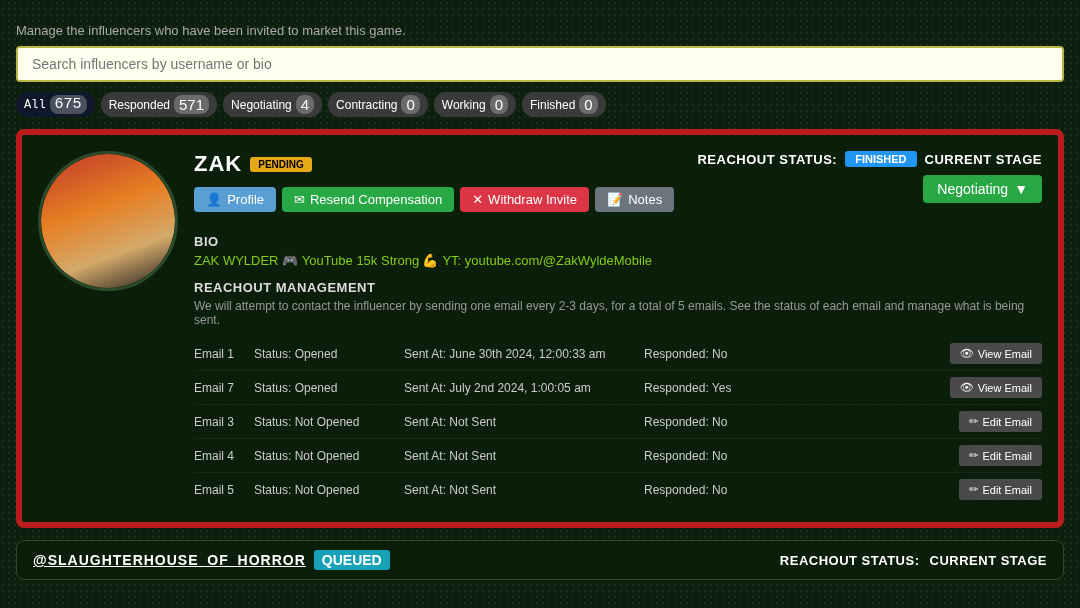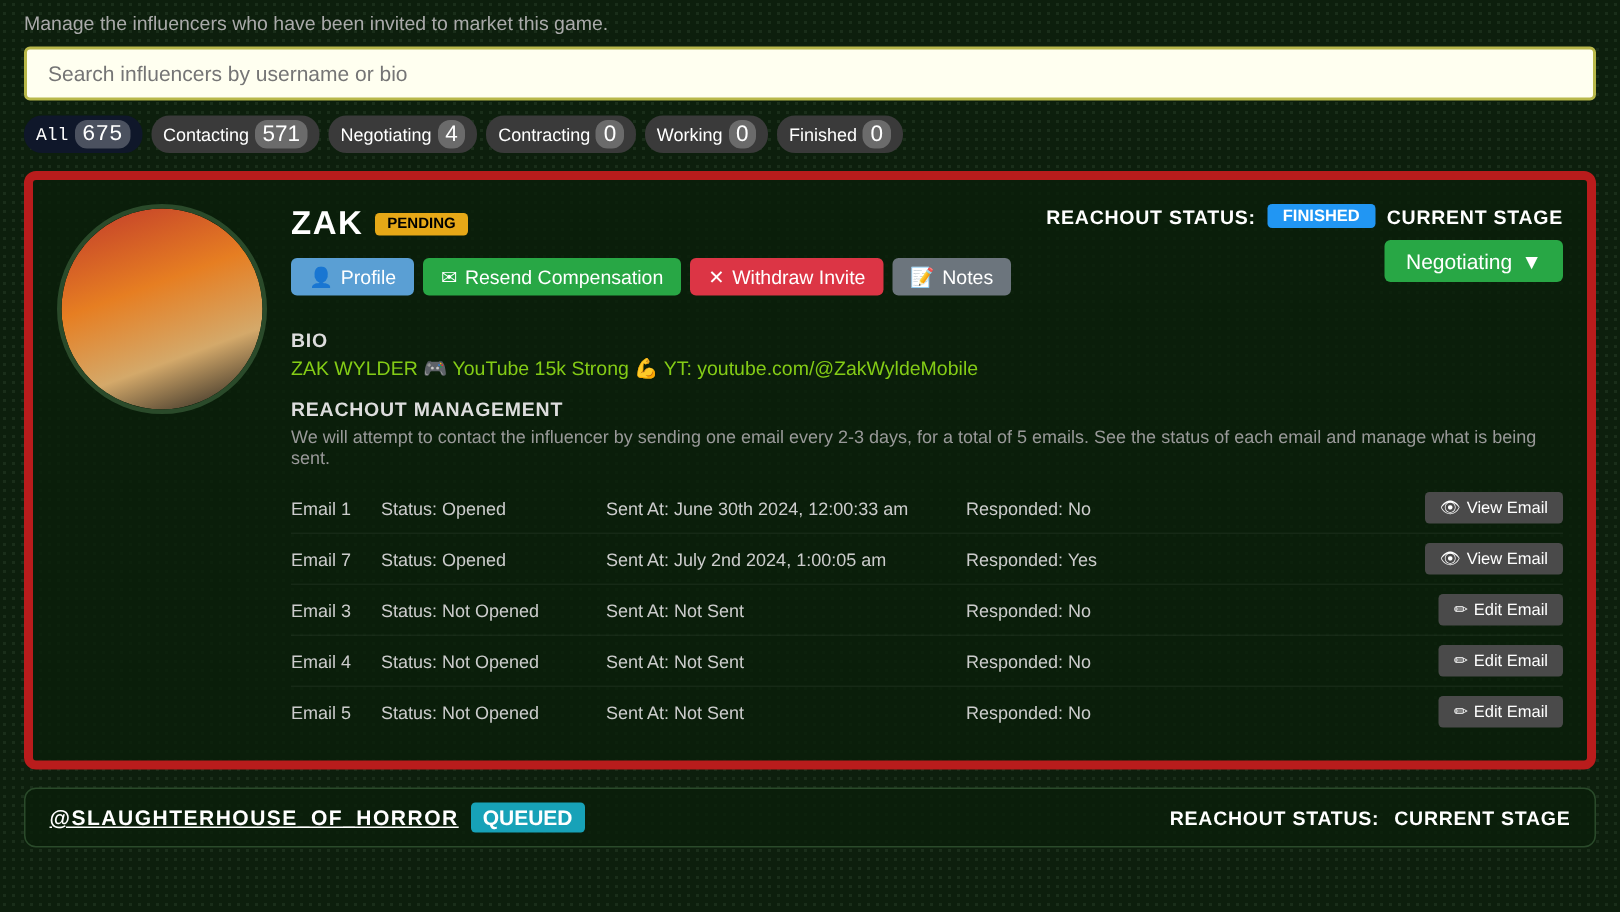--- a/index.html
+++ b/index.html
@@ -7,21 +7,21 @@
       background-color: #0d1f0d;
       background-image: radial-gradient(circle, #1a2e1a 1px, transparent 1px);
       background-size: 6px 6px;
       font-family: Arial, sans-serif;
       color: #ccc;
       width: 1080px;
       min-height: 608px;
       overflow: hidden;
     }
     .top-bar {
-      padding: 8px 16px 0 16px;
+      padding: 23px 16px 0 16px;
     }
     .manage-text {
       color: #aaa;
       font-size: 13px;
       margin-bottom: 8px;
     }
     .search-bar {
       width: 100%;
       background: #fffff0;
       border: 2px solid #b8b84a;
@@ -283,21 +283,21 @@
 <div class="top-bar">
   <div class="manage-text">Manage the influencers who have been invited to market this game.</div>
   <input class="search-bar" type="text" placeholder="Search influencers by username or bio" style="">
   <div class="filter-tabs">
 
   <button class="filter-tab active">
         <span>All</span>
         <span class="badge">675</span>
       </button>
       <button class="filter-tab default">
-        <span>Contacting</span>
+        <span>Responded</span>
         <span class="badge">571</span>
       </button>
       <button class="filter-tab default">
         <span>Negotiating</span>
         <span class="badge">4</span>
       </button>
       <button class="filter-tab default">
         <span>Contracting</span>
         <span class="badge">0</span>
       </button>

